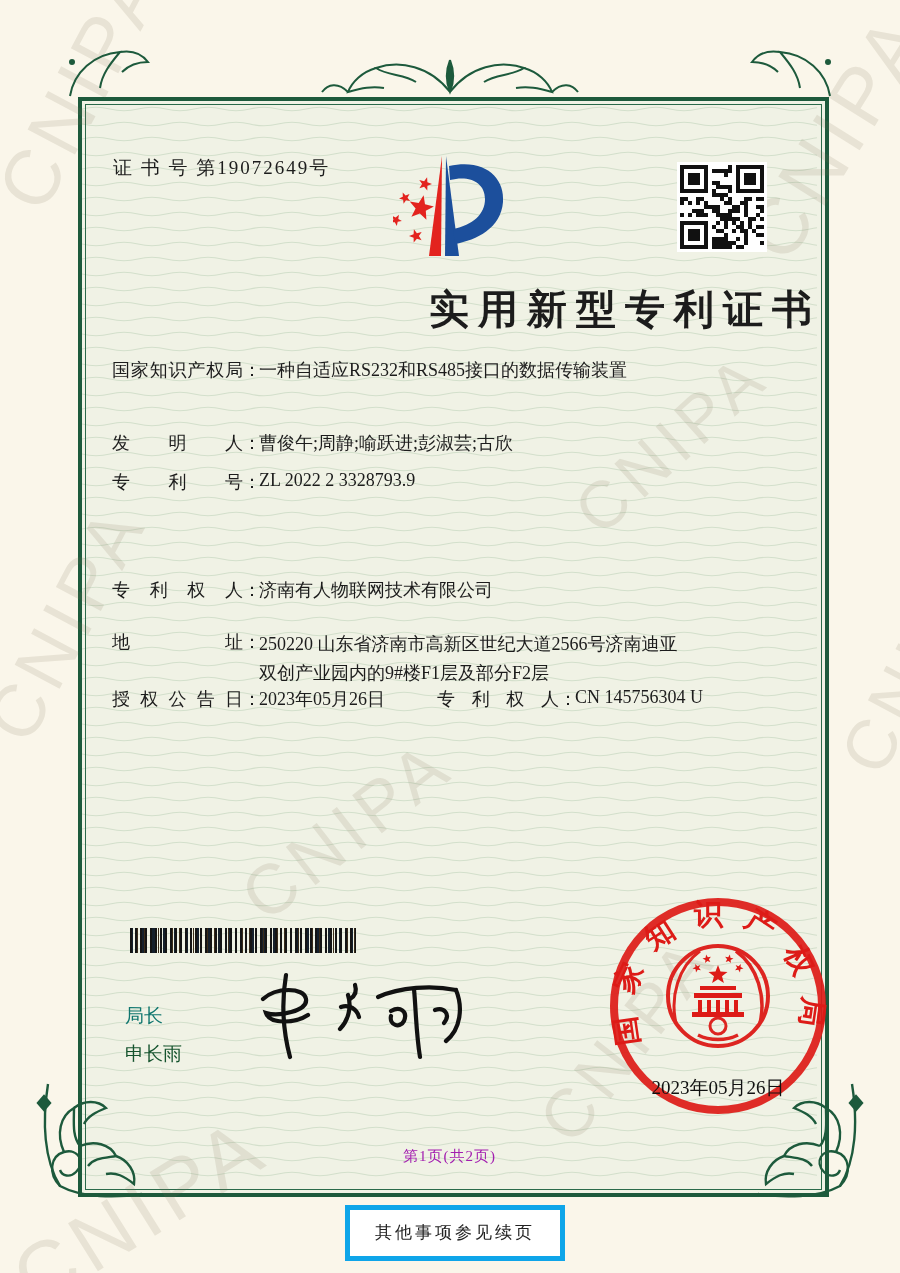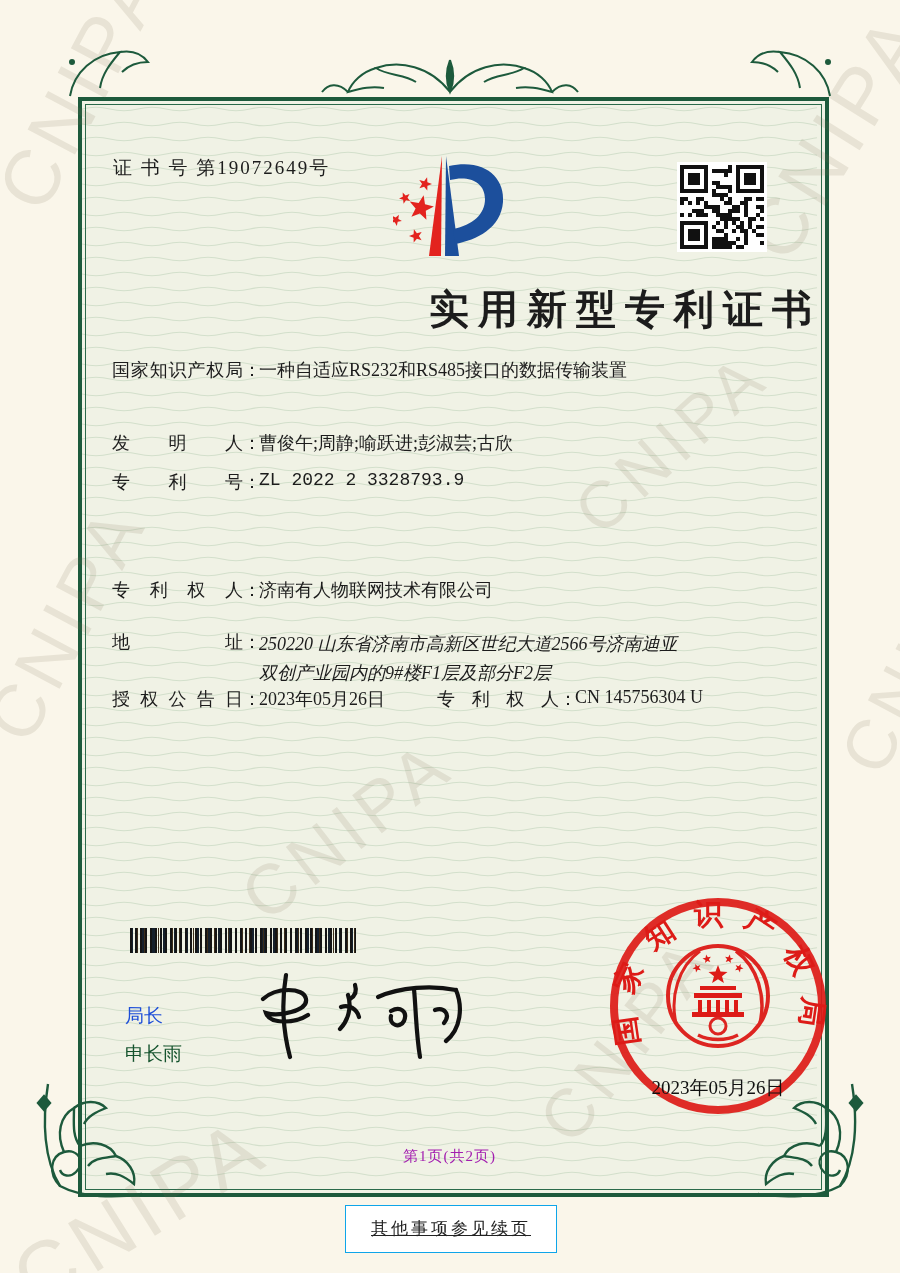--- a/index.html
+++ b/index.html
@@ -40,49 +40,49 @@
   .logo{position:absolute; left:393px; top:150px;}
   .qr{position:absolute; left:677px; top:162px; background:#fff; padding:3px;}
   .title{
     position:absolute; left:78px; top:282px; width:743px; text-align:right;
     font-size:40px; font-weight:bold; letter-spacing:9px;
   }
   .frow{position:absolute; left:112px; font-size:18px; white-space:nowrap;}
   .flabel{display:inline-block; width:131px; text-align:justify; text-align-last:justify; vertical-align:top;}
   .fcolon{display:inline-block; width:16px; vertical-align:top;}
   .fvalue{display:inline-block; vertical-align:top;}
-  .r1{top:358px;} .r2{top:431px;} .r3{top:470px;font-family:Liberation Mono, monospace;} .r4{top:523px;} .r5{top:578px;}
+  .r1{top:358px;} .r2{top:431px;} .r3{top:470px;} .r4{top:523px;} .r5{top:578px;}
   .r6{top:630px;} .r7{top:687px;}
-  .addr-val{display:inline-block; vertical-align:top; line-height:29px;font-style:italic;}
+  .addr-val{display:inline-block; vertical-align:top; line-height:29px;}
   .grant-right{margin-left:52px;}
   .flabel-r{display:inline-block; width:122px; text-align:justify; text-align-last:justify; vertical-align:top;}
   .body-text{
     position:absolute; left:112px; top:733px; width:684px;
     font-size:16.5px; line-height:32px; text-align:justify; color:#222;
   }
   .body-text p{margin:0 0 5px 0; text-indent:2em;}
   .barcode{
     position:absolute; left:130px; top:928px; width:226px; height:25px;
     background:
       repeating-linear-gradient(90deg,#141414 0 2px,rgba(0,0,0,0) 2px 5px),
       repeating-linear-gradient(90deg,#3a2c1a 0 1px,rgba(0,0,0,0) 1px 7px),
       repeating-linear-gradient(90deg,#15202c 0 3px,rgba(0,0,0,0) 3px 11px);
   }
   .director-title{position:absolute; left:125px; top:1003px; font-size:19px;
-    font-family:"Liberation Sans","DejaVu Sans",sans-serif; color:#1d4ed8;}
+    font-family:"Liberation Sans","DejaVu Sans",sans-serif; color:#0f766e;}
   .director-name{position:absolute; left:125px; top:1041px; font-size:19px;
     font-family:"Liberation Sans","DejaVu Sans",sans-serif; color:#14532d;}
   .signature{position:absolute; left:248px; top:965px;}
   .seal{position:absolute; left:598px; top:893px;}
   .page-footer{position:absolute; left:78px; top:1147px; width:743px;
     text-align:center; font-size:15px; color:#a21caf; letter-spacing:1px;}
   .cont-box{
     position:absolute; left:345px; top:1205px; width:210px; height:46px;
-    background:#ffffff; border:1px solid #0ea5e9; text-align:center;
-    line-height:46px; font-size:17px; letter-spacing:3px; color:#222;text-decoration:underline;
+    background:#ffffff; border:5px solid #0ea5e9; text-align:center;
+    line-height:46px; font-size:17px; letter-spacing:3px; color:#222;
   }
 </style>
 </head>
 <body>
 
 <div id="page">
 
   <span class="wm wm1">CNIPA</span>
   <span class="wm wm2">CNIPA</span>
   <span class="wm wm3">CNIPA</span>

